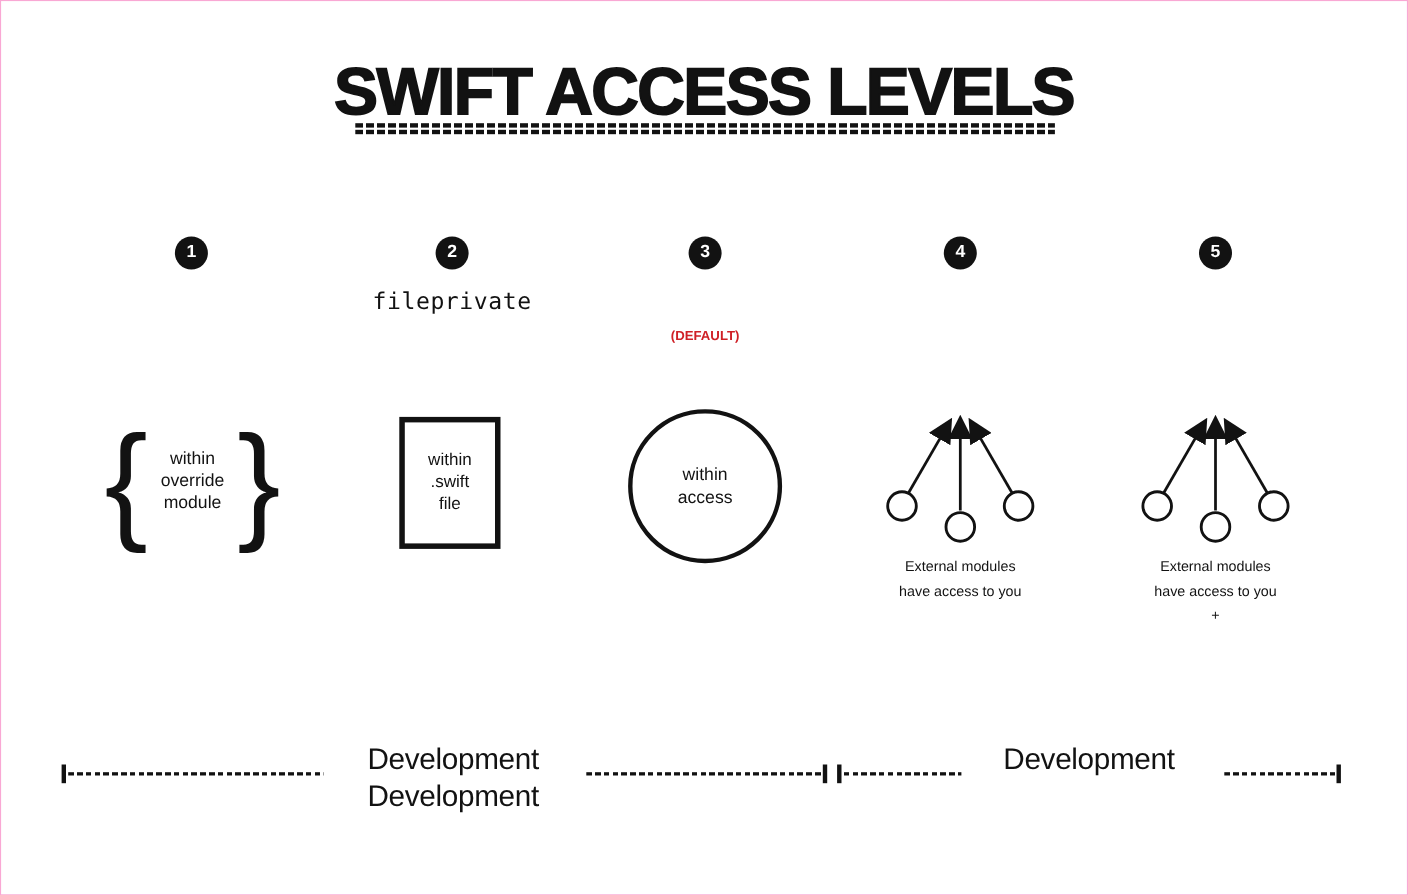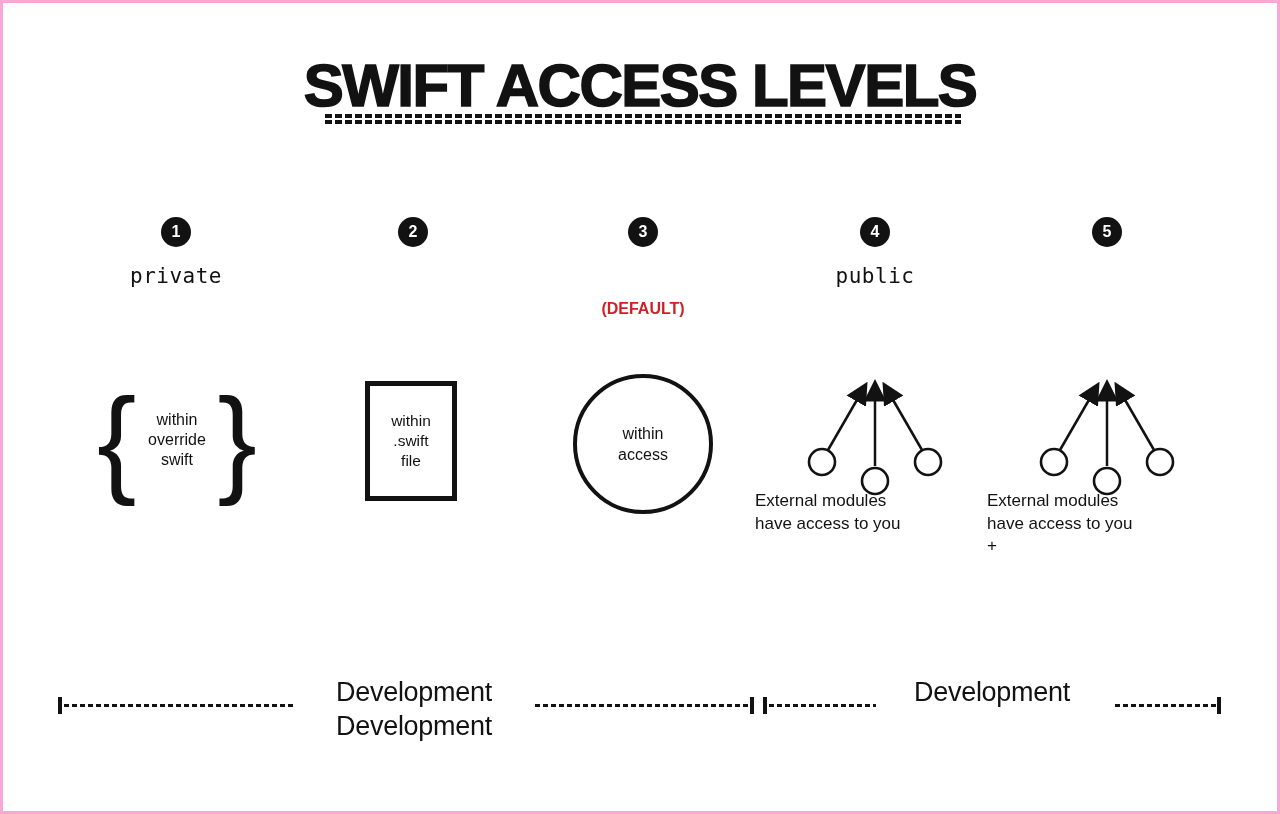--- a/index.html
+++ b/index.html
@@ -1,18 +1,18 @@
 <!DOCTYPE html>
 <html><head>
 <meta charset="utf-8">
 <style>
   html,body { margin:0; padding:0; background:#ffffff; }
   .canvas {
     position:relative; width:1280px; height:814px; box-sizing:border-box;
-    background:#ffffff; border:3px solid #f9a8d4; overflow:hidden;
+    background:#ffffff; border:1px solid #f9a8d4; overflow:hidden;
     font-family:"Liberation Sans", sans-serif; color:#121212;
   }
 
   
   .title {
     position:absolute; top:48px; left:0; width:100%; text-align:center;
     font-size:60px; font-weight:700; letter-spacing:-1.5px;
     -webkit-text-stroke:1.6px #121212; white-space:nowrap;
   }
   .title-underline { position:absolute; top:111px; left:322px; width:636px; }
@@ -27,21 +27,21 @@
     position:absolute; top:214px; width:30px; height:30px; border-radius:50%;
     background:#121212; color:#ffffff; display:flex; align-items:center;
     justify-content:center; font-size:16px; font-weight:700;
   }
   .level-name {
     position:absolute; top:261px; width:240px; text-align:center;
     font-family:"DejaVu Sans Mono", monospace; font-size:21px; letter-spacing:0.5px;
   }
   .default-note {
     position:absolute; top:297px; left:520px; width:240px; text-align:center;
-    font-size:16px; font-weight:700; color:#cf2026;
+    font-size:12px; font-weight:700; color:#cf2026;
   }
 
   
   .braces {
     position:absolute; left:94px; top:384px; width:160px; height:106px;
     display:flex; align-items:center; justify-content:center;
   }
   .brace { font-size:118px; font-weight:400; line-height:106px; }
   .braces-text { width:100px; text-align:center; font-size:16px; line-height:20px; }
 
@@ -52,22 +52,22 @@
     font-size:15.5px; line-height:20px;
   }
   .circle-figure {
     position:absolute; left:570px; top:371px; width:140px; height:140px;
     border:4px solid #121212; border-radius:50%; box-sizing:border-box;
     display:flex; align-items:center; justify-content:center; text-align:center;
     font-size:16px; line-height:21px;
   }
   .arrows-svg { position:absolute; top:368px; }
   .caption {
-    position:absolute; top:487px; width:240px; 
-    font-size:17px; line-height:22.5px;
+    position:absolute; top:503px; width:240px; text-align:center;
+    font-size:13px; line-height:22.5px;
   }
 
   
   .axis-dash {
     position:absolute; top:701px; height:3px;
     background:repeating-linear-gradient(90deg,#121212 0 5px, transparent 5px 8px);
   }
   .axis-tick { position:absolute; top:694px; width:4px; height:17px; background:#121212; }
   .axis-label {
     position:absolute; top:672px; width:280px; text-align:center;
@@ -84,31 +84,30 @@
     <div class="bar"></div>
     <div class="bar"></div>
   </div>
 
   <div class="badge" style="left:158px">1</div>
   <div class="badge" style="left:395px">2</div>
   <div class="badge" style="left:625px">3</div>
   <div class="badge" style="left:857px">4</div>
   <div class="badge" style="left:1089px">5</div>
 
-  <div class="level-name" style="left:53px">private</div>
-  <div class="level-name" style="left:752px">public</div>
+  <div class="level-name" style="left:290px">fileprivate</div>
 
   <div class="default-note">(DEFAULT)</div>
 
   <div class="braces">
     <span class="brace">{</span>
     <span class="braces-text">
       <div>within</div>
       <div>override</div>
-      <div>swift</div>
+      <div>module</div>
     </span>
     <span class="brace">}</span>
   </div>
 
   <div class="rect-figure">
     <div>
       <div>within</div>
       <div>.swift</div>
       <div>file</div>
     </div>

